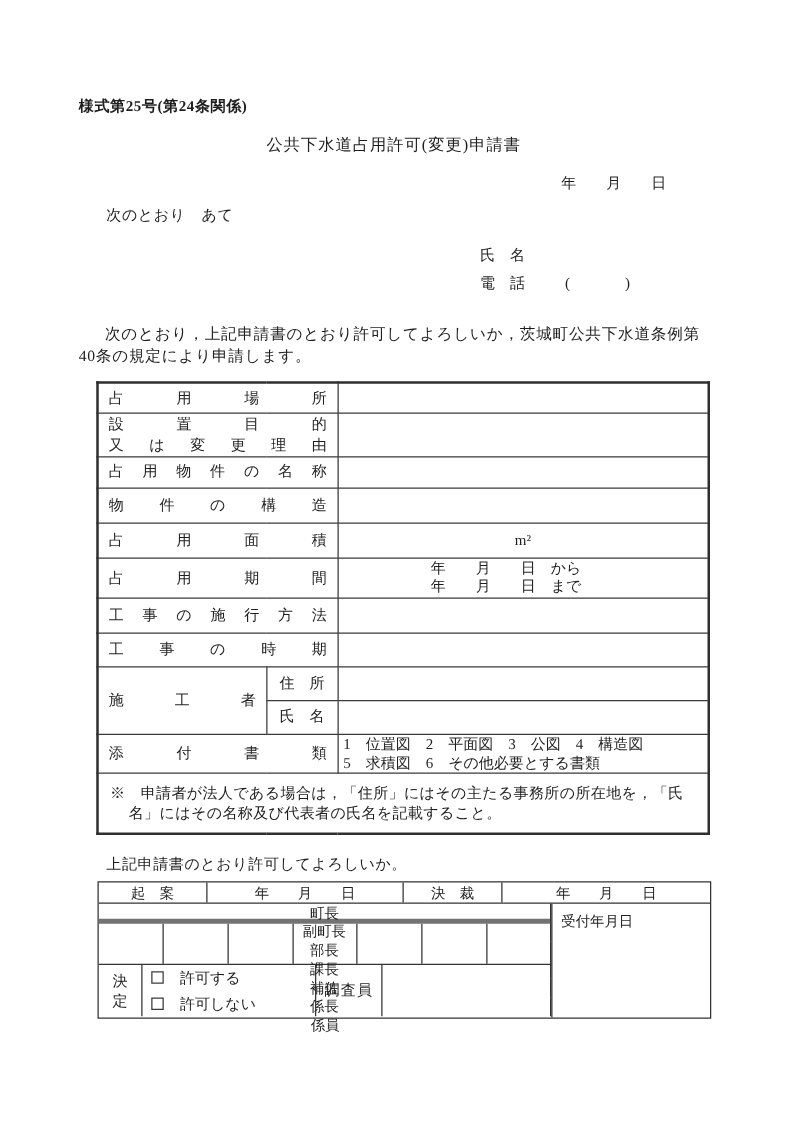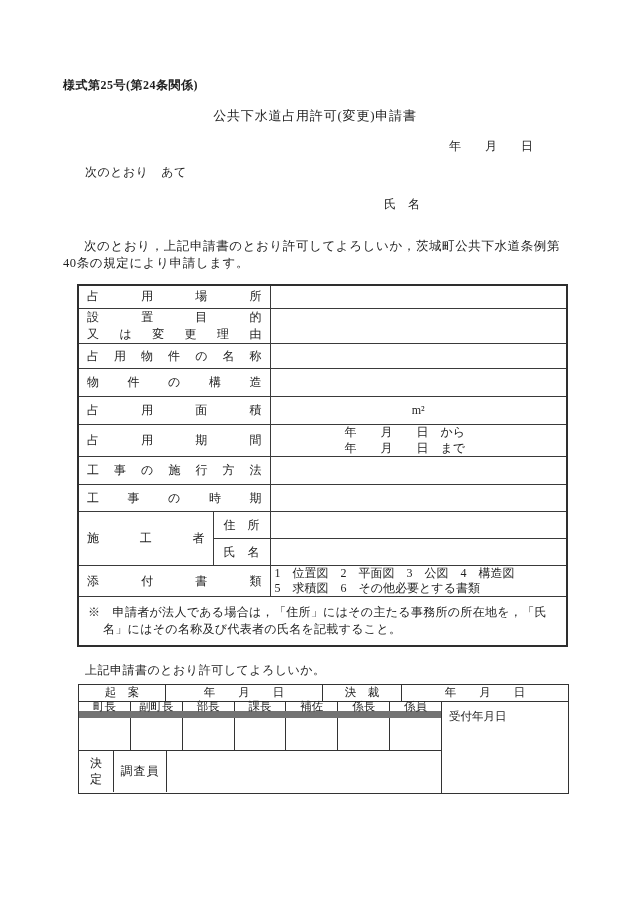--- a/index.html
+++ b/index.html
@@ -49,21 +49,21 @@
   .apv { width:491px; margin:5px 0 0 78px; border:1px solid #333; font-size:11.5px; }
   .apv .cell { display:flex; align-items:center; justify-content:center; }
   .apv-row1 { display:flex; height:17px; border-bottom:1px solid #333; }
   .apv-row1 .cell { border-right:1px solid #333; }
   .apv-row1 .cell:last-child { border-right:none; }
   .c-draft { width:87px;text-align:right; } .c-draftdate { width:157px; }
   .c-decide { width:79px; } .c-decidedate { flex:1; }
   .apv-lower { display:flex; height:91px; }
   .apv-left { width:363px; border-right:1px solid #333; }
   .roles-hdr, .roles-sign { display:flex; }
-  .roles-hdr { height:16px; border-bottom:7px solid #737373; }
+  .roles-hdr { height:16px; border-bottom:4px solid #737373;flex-direction:column; }
   .roles-sign { height:33px; border-bottom:1px solid #333; }
   .role-cell { flex:1; border-right:1px solid #333; display:flex;
                align-items:center; justify-content:center; }
   .role-cell:last-child { border-right:none; }
   .dec-row { display:flex; height:41px; }
   .dec-row > div { border-right:1px solid #333; }
   .dec-row > div:last-child { border-right:none; }
   .dec-label { width:35px; display:flex; flex-direction:column; align-items:center;
                justify-content:center; line-height:16px; font-size:12px; }
   .dec-options { width:139px; display:flex; flex-direction:column; justify-content:center;
@@ -85,20 +85,24 @@
 
 <div class="date-line">年　　月　　日</div>
 
 <div class="addressee">次のとおり　あて</div>
 
 <div class="applicant">
   <div class="row">
     <span class="indent">氏　名</span>
     <span></span>
   </div>
+  <div class="row">
+    <span class="indent">電　話</span>
+    <span class="parens">(　　　)</span>
+  </div>
 </div>
 
 <div class="intro">次のとおり，上記申請書のとおり許可してよろしいか，茨城町公共下水道条例第40条の規定により申請します。</div>
 
 <table class="main">
   <colgroup>
       <col style="width:135px">
       <col style="width:57px">
       <col>
     </colgroup>
@@ -288,20 +292,30 @@
         <div class="role-cell"></div>
         <div class="role-cell"></div>
         <div class="role-cell"></div>
         <div class="role-cell"></div>
       </div>
       <div class="dec-row">
         <div class="dec-label">
           <span>決</span>
           <span>定</span>
         </div>
+        <div class="dec-options">
+          <div class="opt-line">
+            <span class="cbx"></span>
+            <span>許可する</span>
+          </div>
+          <div class="opt-line">
+            <span class="cbx"></span>
+            <span>許可しない</span>
+          </div>
+        </div>
         <div class="dec-inspector">調査員</div>
         <div class="dec-blank"></div>
       </div>
     </div>
     <div class="apv-right">
       <span>受付年月日</span>
     </div>
   </div>
 </div>
 

